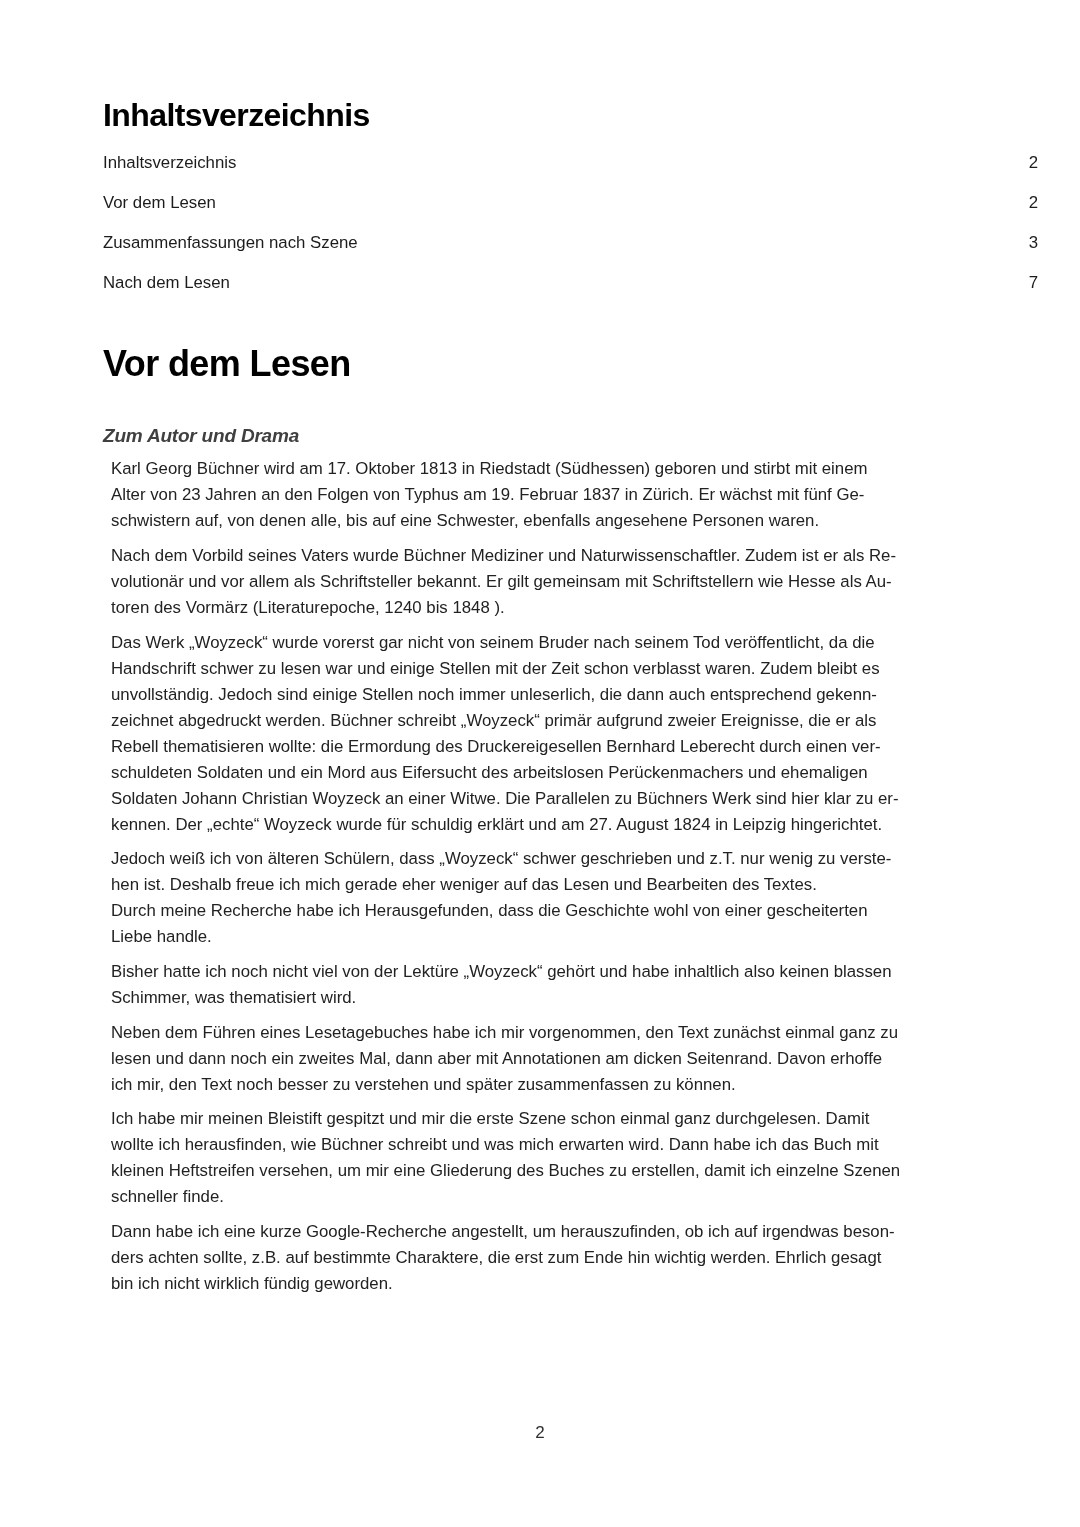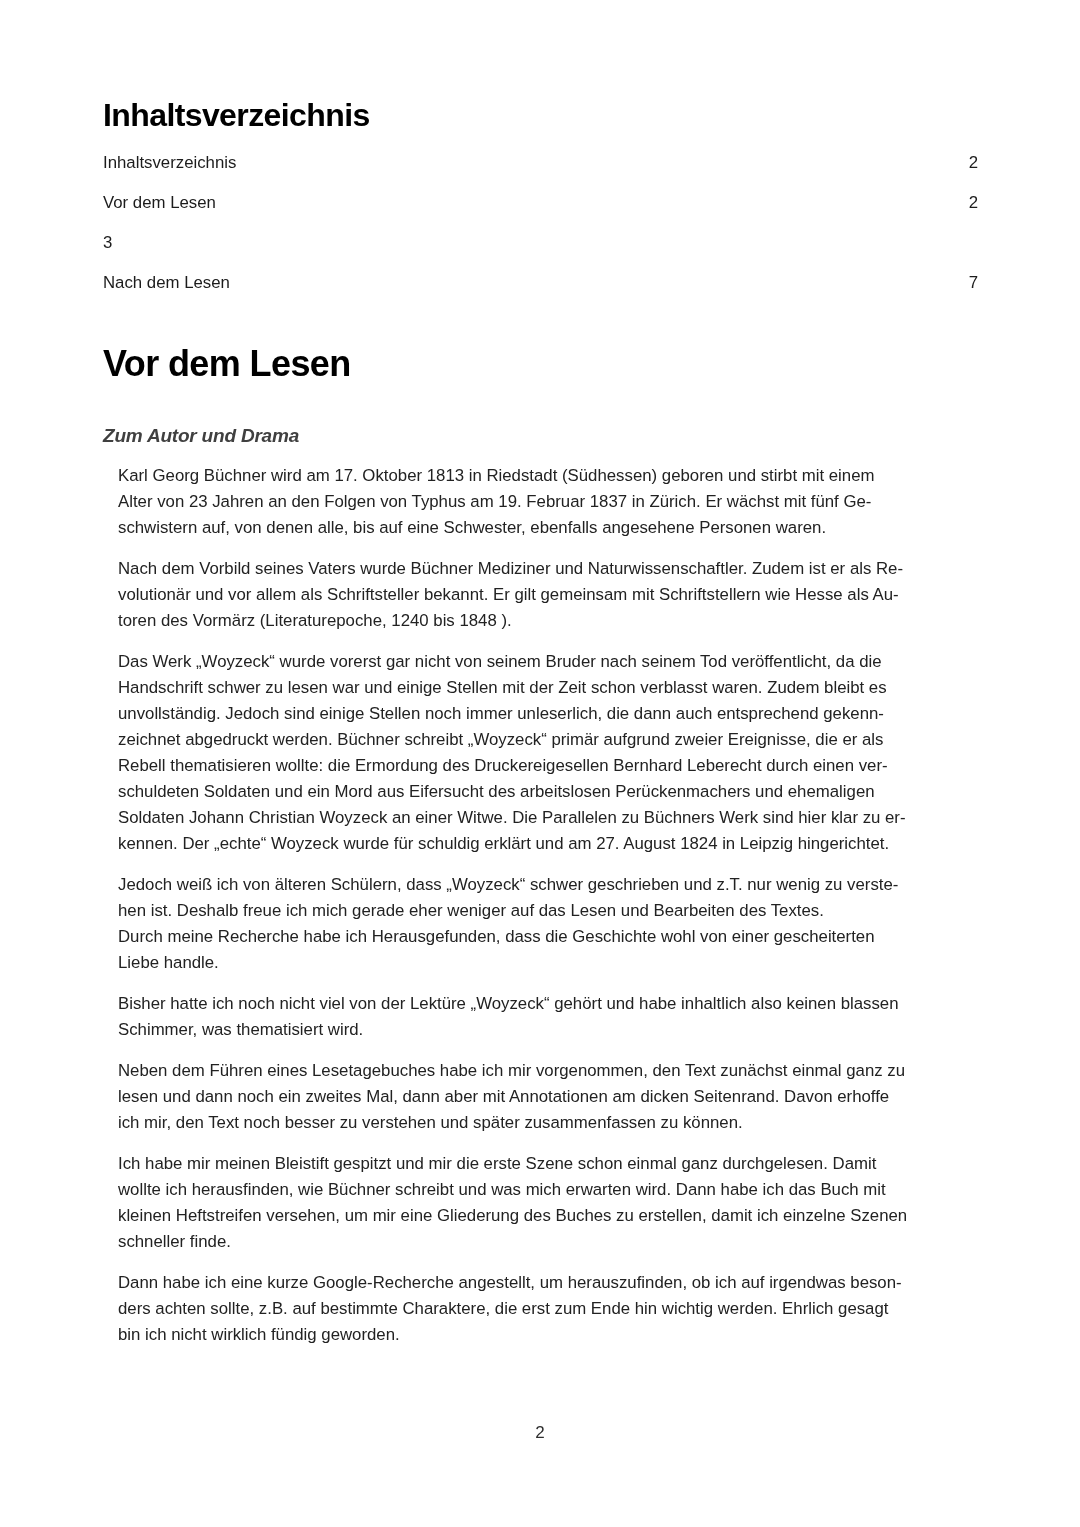--- a/index.html
+++ b/index.html
@@ -5,21 +5,21 @@
   html, body { margin: 0; padding: 0; }
   body {
     width: 1080px;
     height: 1527px;
     background: #ffffff;
     font-family: "Liberation Sans", sans-serif;
     position: relative;
     overflow: hidden;
   }
   .content {
-    padding: 96px 102px 0 103px;
+    padding: 96px 42px 0 103px;
   }
   .toc-title {
     margin: 0 0 16px 0;
     font-size: 32px;
     line-height: 38px;
     font-weight: 700;
     letter-spacing: -0.6px;
     color: #000000;
   }
   .toc { margin: 0; }
@@ -44,21 +44,21 @@
   .subheading {
     margin: 38px 0 0 0;
     font-size: 19px;
     line-height: 24px;
     font-weight: 700;
     font-style: italic;
     letter-spacing: -0.2px;
     color: #404040;
   }
   .body-text {
-    margin: 15px;
+    margin: 8px;
     font-size: 16.8px;
     line-height: 26px;
     color: #222222;
     white-space: pre-line;
   }
   .body-text + .body-text { margin-top: 9px; }
   .page-number {
     position: absolute;
     top: 1422px;
     left: 0;
@@ -79,20 +79,21 @@
   <nav class="toc">
     <div class="toc-row">
       <span class="toc-label">Inhaltsverzeichnis</span>
       <span class="toc-page">2</span>
     </div>
     <div class="toc-row">
       <span class="toc-label">Vor dem Lesen</span>
       <span class="toc-page">2</span>
     </div>
     <div class="toc-row">
+      <span class="toc-label">Zusammenfassungen nach Szene</span>
       <span class="toc-page">3</span>
     </div>
     <div class="toc-row">
       <span class="toc-label">Nach dem Lesen</span>
       <span class="toc-page">7</span>
     </div>
   </nav>
 
   <h1 class="section-title">Vor dem Lesen</h1>
 

